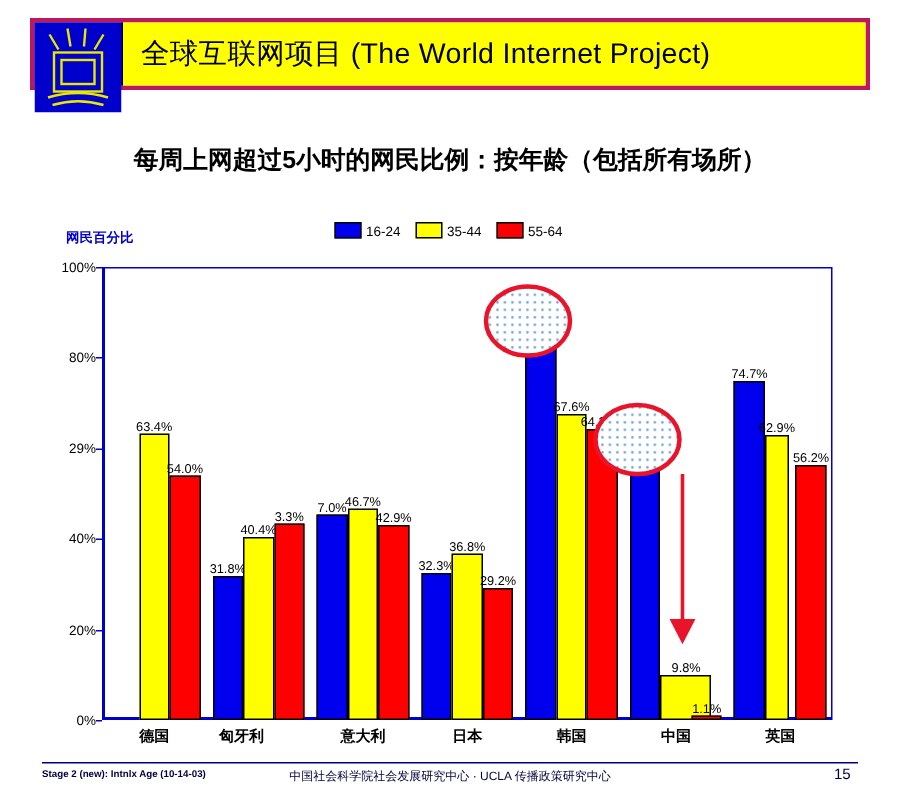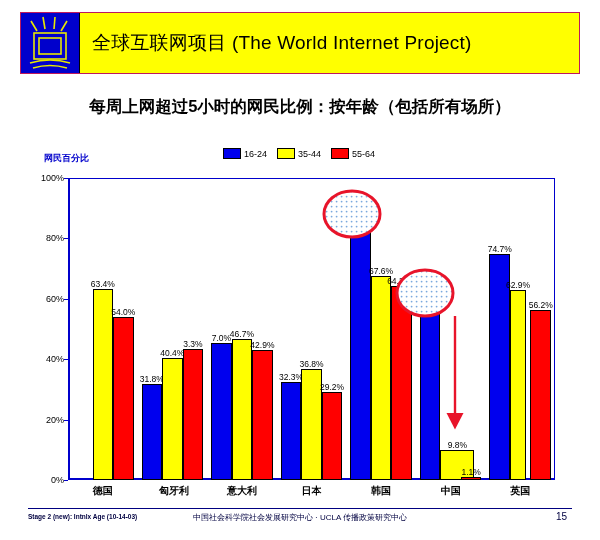--- a/index.html
+++ b/index.html
@@ -14,24 +14,24 @@
     font-family: "Liberation Sans", sans-serif;
     overflow: hidden;
   }
 
   
   #header-bar {
     position: absolute;
     left: 20px;
     top: 12px;
     width: 560px;
-    height: 62px;
+    height: 48px;
     display: flex;
     align-items: stretch;
-    border: 1px solid #be185d;
+    border: 3px solid #be185d;
     box-sizing: border-box;
   }
   #header-logo {
     width: 58px;
     flex: 0 0 58px;
     background: #0000cc;
     position: relative;
     border-right: 1px solid #000;
   }
   #header-logo svg { display: block; }
@@ -255,21 +255,21 @@
     <span class="legend-label">55-64</span>
   </div>
 </div>
 
 <div id="plot-frame"></div>
 <div id="y-ticks">
     <div class="y-tick" style="position: absolute; right: auto; left: 64px; top: 178px; transform: translate(-100%, -50%);">100%</div>
     <div class="y-tick-mark" style="position: absolute; left: 64px; top: 178px;"></div>
     <div class="y-tick" style="position: absolute; right: auto; left: 64px; top: 238.4px; transform: translate(-100%, -50%);">80%</div>
     <div class="y-tick-mark" style="position: absolute; left: 64px; top: 238.4px;"></div>
-    <div class="y-tick" style="position: absolute; right: auto; left: 64px; top: 298.8px; transform: translate(-100%, -50%);">60%</div>
+    <div class="y-tick" style="position: absolute; right: auto; left: 64px; top: 298.8px; transform: translate(-100%, -50%);">29%</div>
     <div class="y-tick-mark" style="position: absolute; left: 64px; top: 298.8px;"></div>
     <div class="y-tick" style="position: absolute; right: auto; left: 64px; top: 359.2px; transform: translate(-100%, -50%);">40%</div>
     <div class="y-tick-mark" style="position: absolute; left: 64px; top: 359.2px;"></div>
     <div class="y-tick" style="position: absolute; right: auto; left: 64px; top: 419.6px; transform: translate(-100%, -50%);">20%</div>
     <div class="y-tick-mark" style="position: absolute; left: 64px; top: 419.6px;"></div>
     <div class="y-tick" style="position: absolute; right: auto; left: 64px; top: 480px; transform: translate(-100%, -50%);">0%</div>
     <div class="y-tick-mark" style="position: absolute; left: 64px; top: 480px;"></div>
   </div>
 
 <div id="bars-layer">
@@ -344,21 +344,21 @@
         <span class="bar-label">62.9%</span>
       </div>
       <div class="bar c2" style="left: 41px; width: 20.5px; height: 169.724px;">
         <span class="bar-label">56.2%</span>
       </div>
     </div>
   </div>
 
 <div id="cat-labels">
     <div class="cat-label" style="left: 102.786px;">德国</div>
-    <div class="cat-label" style="left: 174px;">匈牙利</div>
+    <div class="cat-label" style="left: 161px;">匈牙利</div>
     <div class="cat-label" style="left: 241.929px;">意大利</div>
     <div class="cat-label" style="left: 311.5px;">日本</div>
     <div class="cat-label" style="left: 381.071px;">韩国</div>
     <div class="cat-label" style="left: 450.643px;">中国</div>
     <div class="cat-label" style="left: 520.214px;">英国</div>
   </div>
 
 <svg id="annotations" viewBox="0 0 600 540">
   <defs>
     <pattern id="dots" width="5" height="5" patternUnits="userSpaceOnUse">

